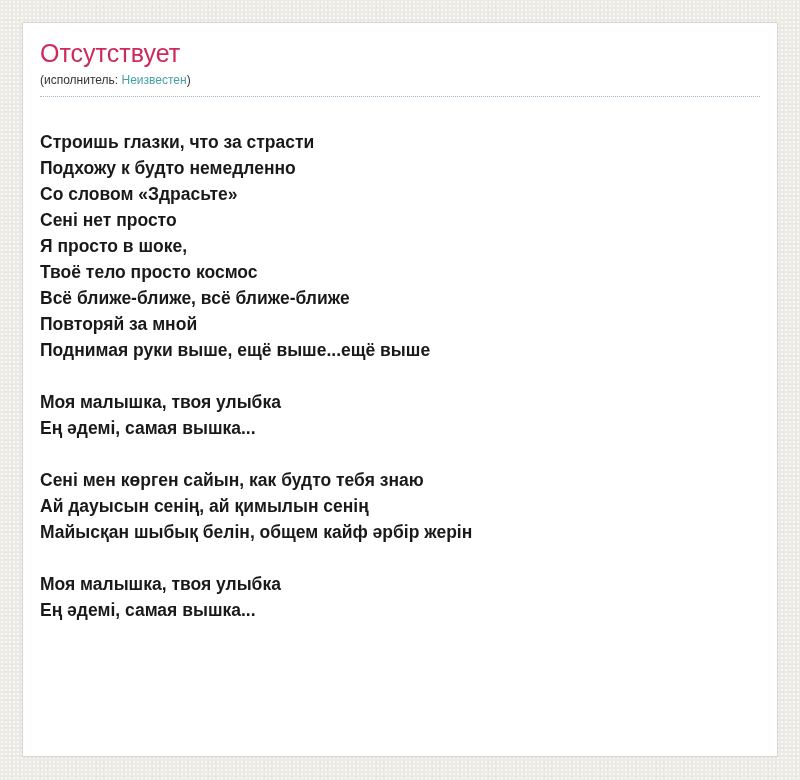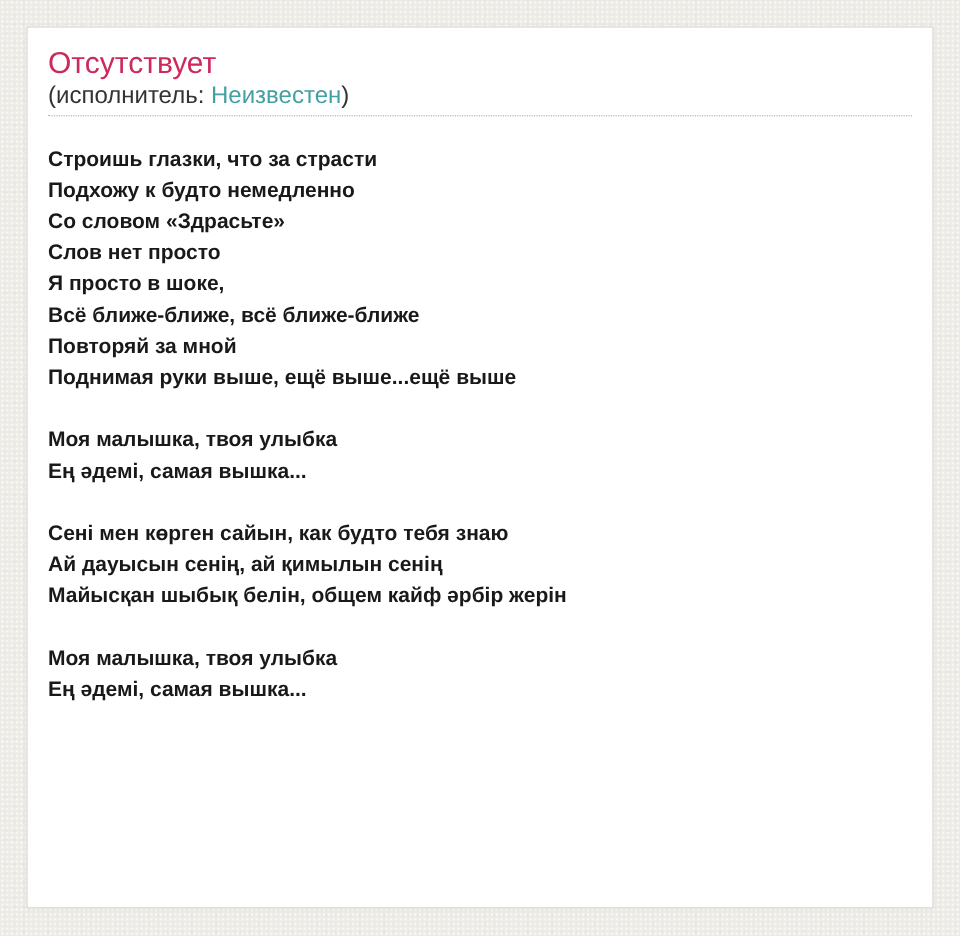--- a/index.html
+++ b/index.html
@@ -38,52 +38,53 @@
     padding: 16px 17px 0 17px;
   }
   .page-title {
     margin: 0;
     font-size: 25px;
     font-weight: 400;
     line-height: 28px;
     color: var(--title-color);
   }
   .artist-line {
-    font-size: 20px;
+    font-size: 12px;
     line-height: 18px;
     color: var(--subtitle-color);
     padding: 4px 0 7px 0;
     border-bottom: 1px dotted var(--separator-color);
   }
   .artist-link {
     color: var(--link-color);
     text-decoration: none;
     cursor: pointer;
   }
   .lyrics {
-    margin-top: 22px;
+    margin-top: 32px;
     font-size: 17.5px;
     font-weight: 700;
     line-height: 26px;
     color: var(--text-color);
   }
   .lyric-line { white-space: pre; }
 </style>
 </head>
 <body>
 
 <div class="card">
   <h1 class="page-title">Отсутствует</h1>
   <div class="artist-line"><span>(исполнитель: </span><a class="artist-link">Неизвестен</a><span>)</span></div>
   <div class="lyrics">
       <div class="lyric-line">Строишь глазки, что за страсти</div>
       <div class="lyric-line">Подхожу к будто немедленно</div>
       <div class="lyric-line">Со словом «Здрасьте»</div>
-      <div class="lyric-line">Слов нет просто</div>
+      <div class="lyric-line">Сені нет просто</div>
       <div class="lyric-line">Я просто в шоке,</div>
+      <div class="lyric-line">Твоё тело просто космос</div>
       <div class="lyric-line">Всё ближе-ближе, всё ближе-ближе</div>
       <div class="lyric-line">Повторяй за мной</div>
       <div class="lyric-line">Поднимая руки выше, ещё выше...ещё выше</div>
       <div class="lyric-line">&nbsp;</div>
       <div class="lyric-line">Моя малышка, твоя улыбка</div>
       <div class="lyric-line">Ең әдемі, самая вышка...</div>
       <div class="lyric-line">&nbsp;</div>
       <div class="lyric-line">Сені мен көрген сайын, как будто тебя знаю</div>
       <div class="lyric-line">Ай дауысын сенің, ай қимылын сенің</div>
       <div class="lyric-line">Майысқан шыбық белін, общем кайф әрбір жерін</div>

